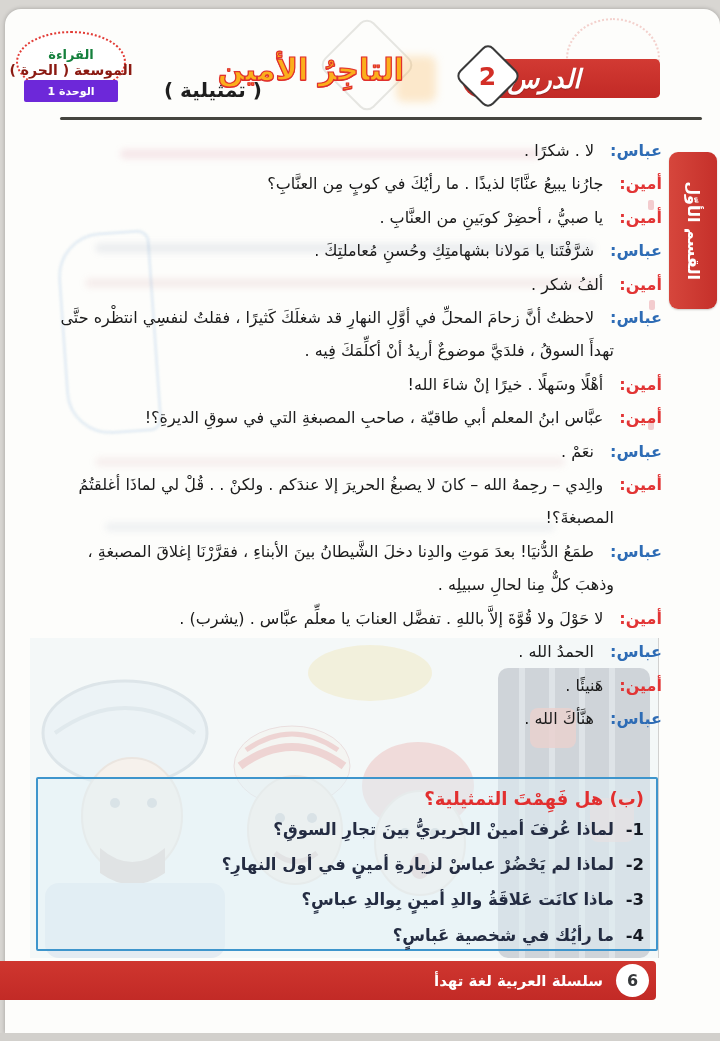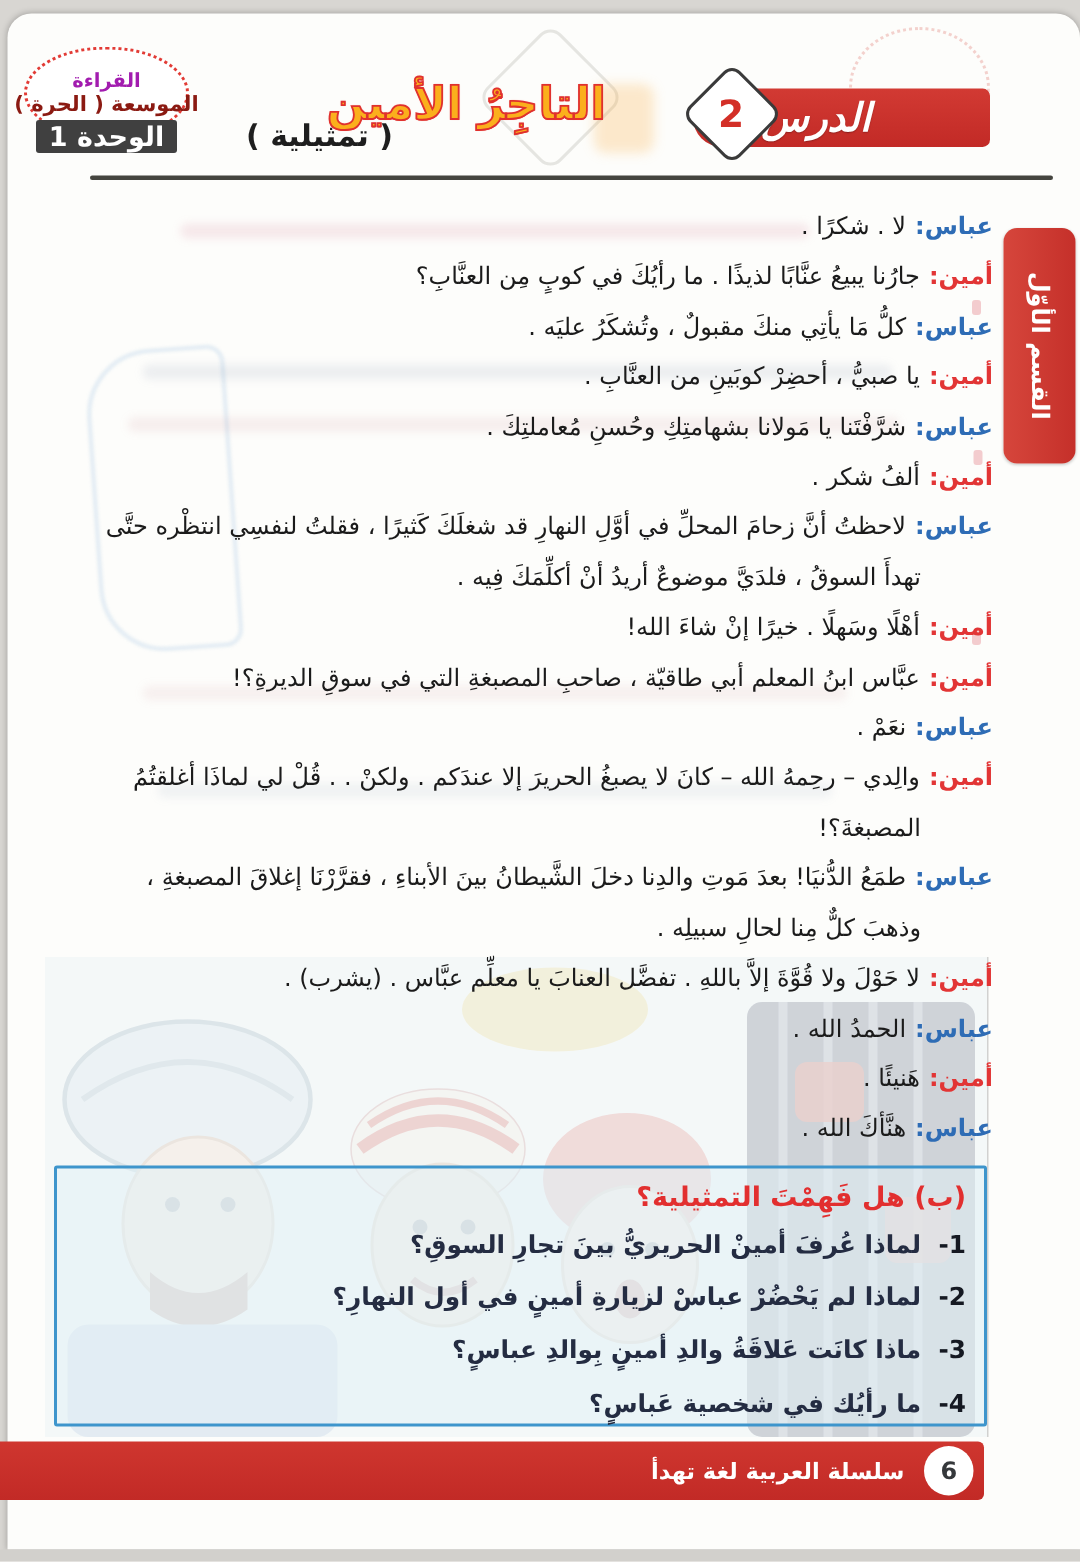--- a/index.html
+++ b/index.html
@@ -15,25 +15,25 @@
     background:#fdfdfb;border-radius:16px 16px 0 0;
     box-shadow:0 0 4px rgba(0,0,0,.25);
   }
   
   .badge-circle{
     position:absolute;left:16px;top:31px;width:106px;height:58px;
     border:2px dotted #e23b35;border-radius:50%;background:#fff;
     display:flex;flex-direction:column;align-items:center;justify-content:center;
     z-index:4;text-align:center;
   }
-  .badge-l1{color:#a21caf;font-weight:800;font-size:13px;line-height:16px;}
+  .badge-l1{color:#15803d;font-weight:800;font-size:13px;line-height:16px;}
   .badge-l2{color:#8b1a12;font-weight:800;font-size:14px;line-height:14px;white-space:nowrap;}
   .badge-unit{
     position:absolute;left:24px;top:80px;width:94px;height:22px;
-    background:#404040;color:#fff;font-weight:800;font-size:18px;
+    background:#6d28d9;color:#fff;font-weight:800;font-size:11px;
     display:flex;align-items:center;justify-content:center;z-index:5;
     border-radius:2px;
   }
   .lesson-banner{
     position:absolute;left:462px;top:59px;width:198px;height:39px;
     background:linear-gradient(180deg,#d23a33,#c22a26);
     border-radius:20px 5px 5px 20px;z-index:2;
     display:flex;align-items:center;justify-content:center;font-style:italic;
   }
   .lesson-label{
@@ -72,21 +72,21 @@
   .section-tab span{
     transform:rotate(90deg);white-space:nowrap;color:#fff;
     font-weight:800;font-size:16px;letter-spacing:.5px;
   }
   
   .dialogue{
     position:absolute;top:134px;right:58px;width:606px;z-index:2;
     font-size:16px;line-height:33.4px;color:#1b1b1b;
   }
   .d-row{padding-right:48px;text-indent:-48px;}
-  .spk{font-weight:800;margin-left:6px;}
+  .spk{font-weight:800;margin-left:16px;}
   .spk[data-spk="abbas"]{color:#2e6cb5;}
   .spk[data-spk="amin"]{color:#e23535;}
   .d-text{font-weight:500;}
   
   .illustration{
     position:absolute;left:30px;top:638px;width:628px;height:320px;z-index:0;
     border-right:1px solid rgba(110,110,110,.30);
   }
   
   .questions-box{
@@ -217,23 +217,20 @@
   <div class="dialogue">
 
       <div class="d-row">
         <span class="spk" data-spk="abbas">عباس:</span><span class="d-text">لا . شكرًا .</span>
       </div>
 
       <div class="d-row">
         <span class="spk" data-spk="amin">أمين:</span><span class="d-text">جارُنا يبيعُ عنَّابًا لذيذًا . ما رأيُكَ في كوبٍ مِن العنَّابِ؟</span>
       </div>
 
-      <div class="d-row">
-        <span class="spk" data-spk="abbas">عباس:</span><span class="d-text">كلُّ مَا يأتِي منكَ مقبولٌ ، وتُشكَرُ عليَه .</span>
-      </div>
 
       <div class="d-row">
         <span class="spk" data-spk="amin">أمين:</span><span class="d-text">يا صبيُّ ، أحضِرْ كوبَينِ من العنَّابِ .</span>
       </div>
 
       <div class="d-row">
         <span class="spk" data-spk="abbas">عباس:</span><span class="d-text">شرَّفْتَنا يا مَولانا بشهامتِكِ وحُسنِ مُعاملتِكَ .</span>
       </div>
 
       <div class="d-row">

